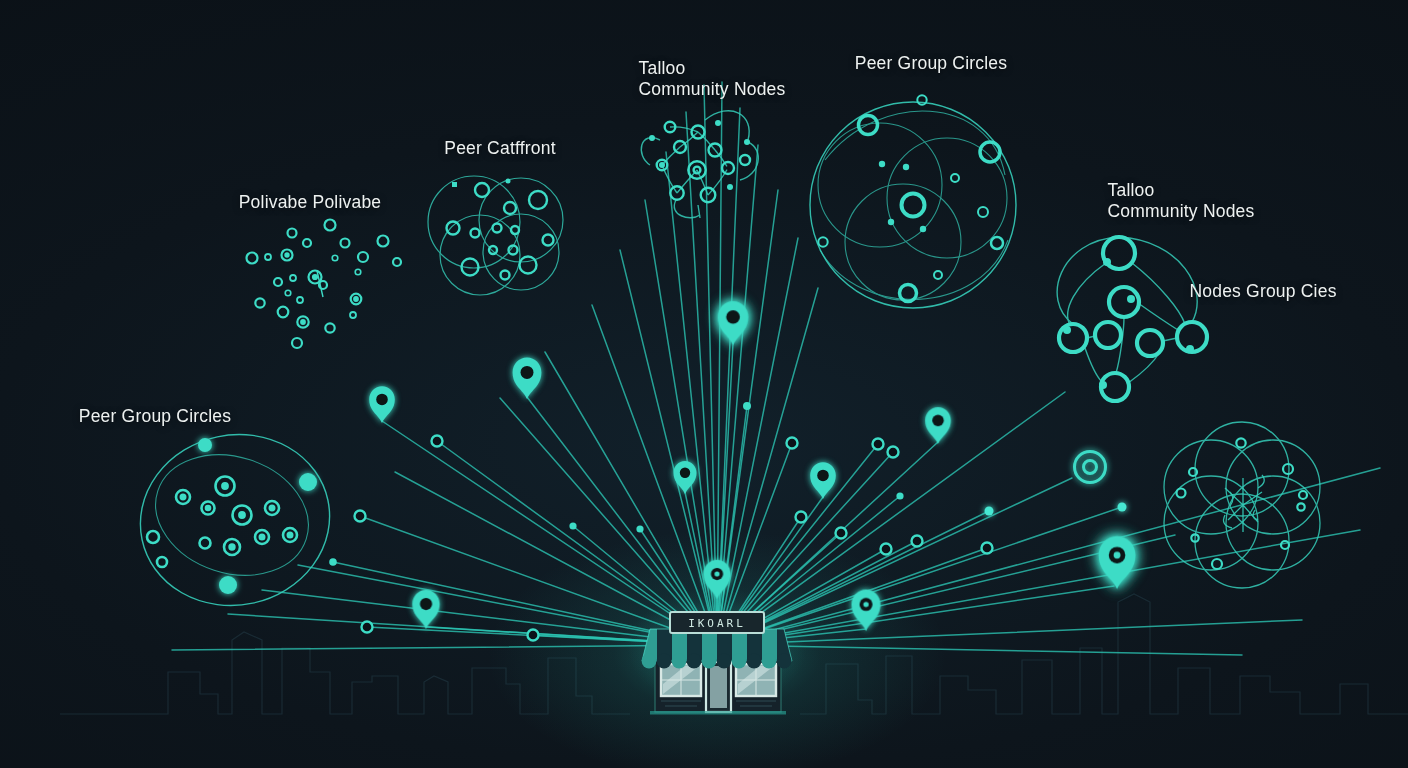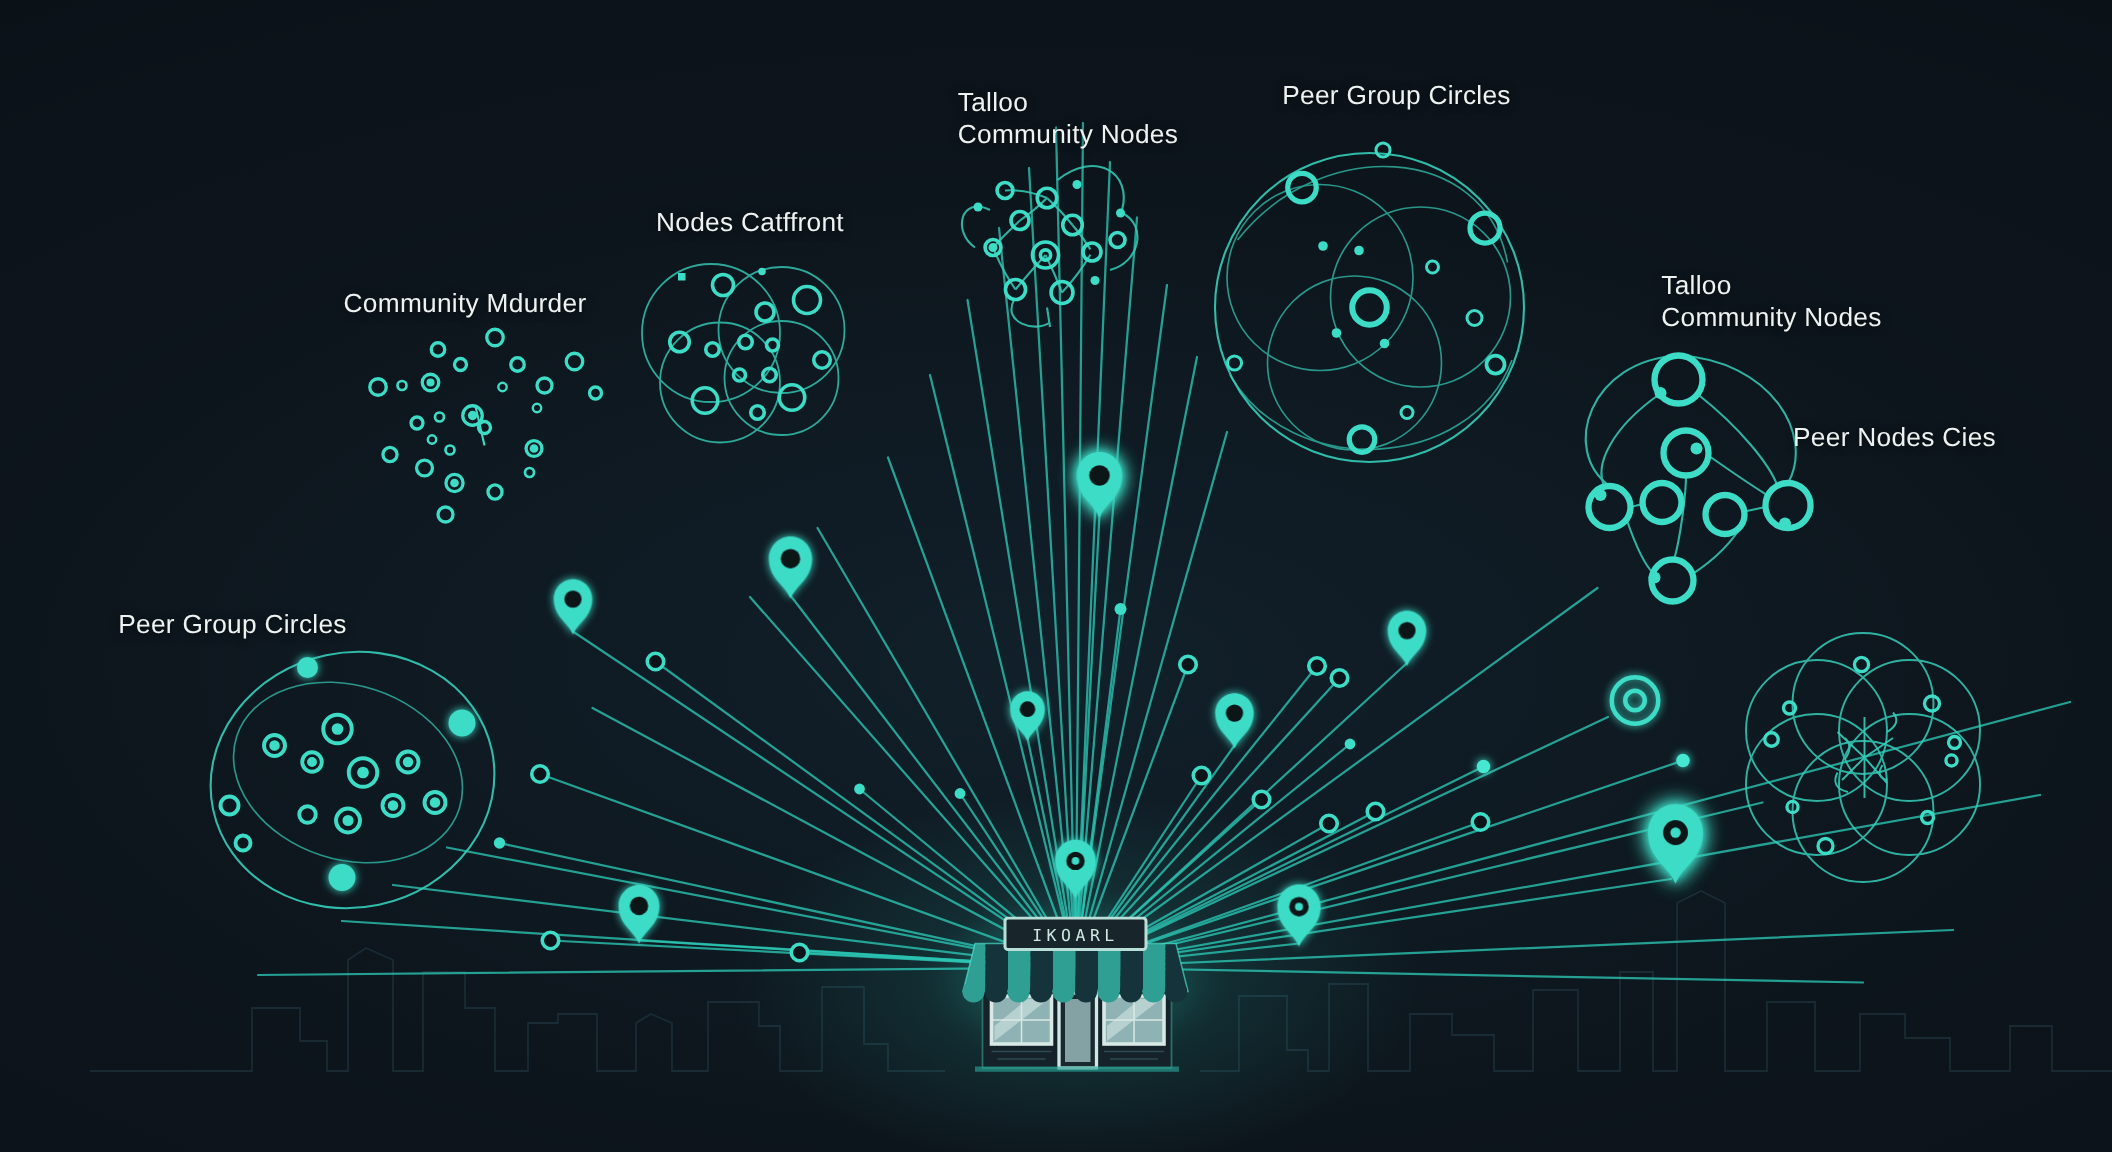--- a/index.html
+++ b/index.html
@@ -467,27 +467,27 @@
       </g>
     </g>
     <g>
       <rect x="670" y="612" width="94" height="21" rx="2" fill="#18262c" stroke="#b9ded7" stroke-width="2"></rect>
       <text x="717" y="627" text-anchor="middle" font-family="DejaVu Sans Mono, monospace" font-size="11" letter-spacing="3" fill="#cfe9e2">IKOARL</text>
     </g>
     <rect x="650" y="711" width="136" height="3.5" fill="#2aa195" opacity="0.65"></rect>
   </g>
 </svg>
 
-<div class="label lbl-scatter">Community Mdurder</div>
-<div class="label lbl-venn">Nodes Catffront</div>
+<div class="label lbl-scatter">Polivabe Polivabe</div>
+<div class="label lbl-venn">Peer Catffront</div>
 <div class="label two-line lbl-top-community">
   <div>Talloo</div>
   <div>Community Nodes</div>
 </div>
 <div class="label lbl-top-right">Peer Group Circles</div>
 <div class="label two-line lbl-right-community">
   <div>Talloo</div>
   <div>Community Nodes</div>
 </div>
-<div class="label lbl-right-peer">Peer Nodes Cies</div>
+<div class="label lbl-right-peer">Nodes Group Cies</div>
 <div class="label lbl-left-orbital">Peer Group Circles</div>
 
 </div>
 
 </body></html>

